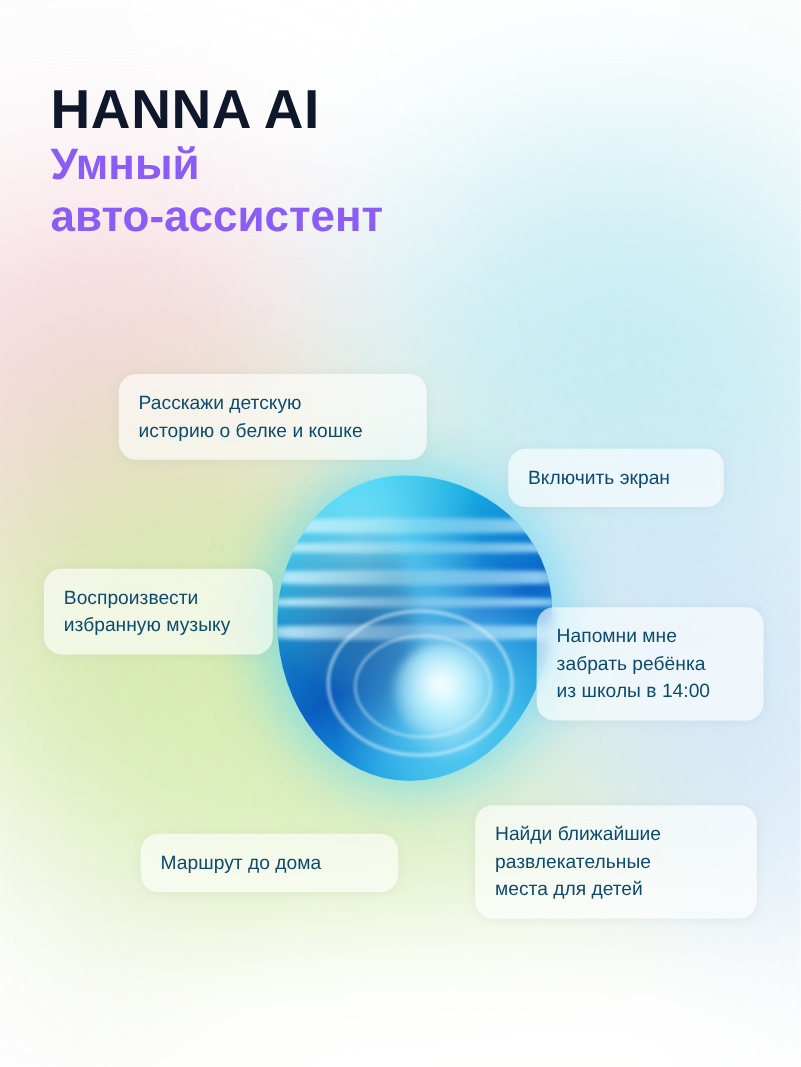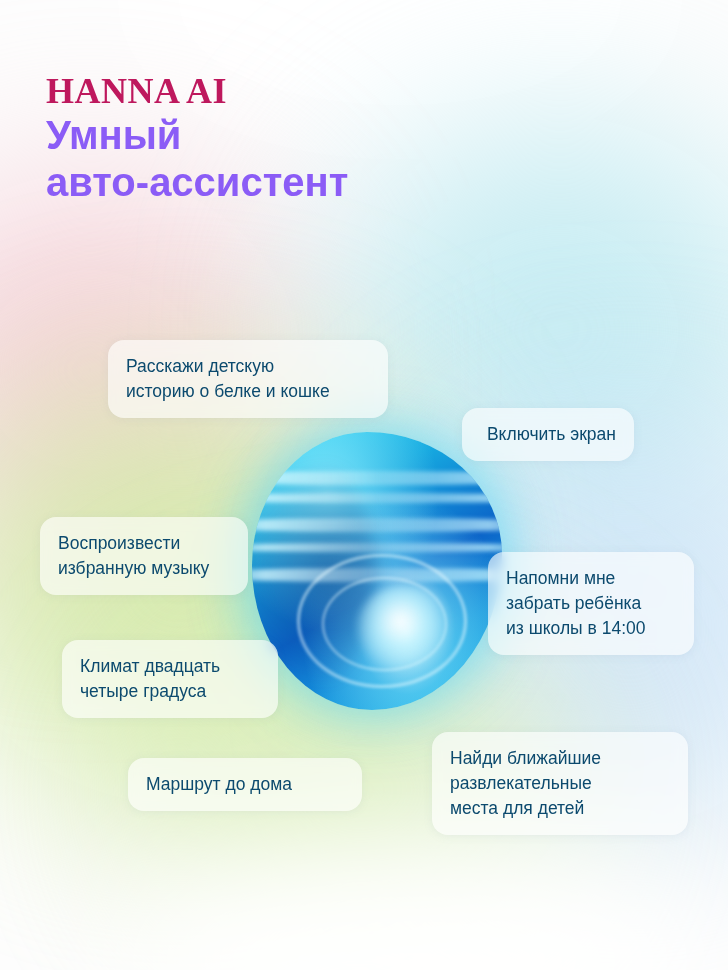--- a/index.html
+++ b/index.html
@@ -65,26 +65,25 @@
   }
 
   
   .heading {
     position: absolute;
     left: 46px;
     top: 72px;
     z-index: 6;
   }
   .heading .brand {
-    font-size: 36px;
+    font-size: 50px;
     font-weight: 700;
     letter-spacing: 0.5px;
-    color: #be185d;
+    color: #0f172a;
     line-height: 1.08;
-    font-family: Liberation Serif, serif;
   }
   .heading .sub {
     font-size: 40px;
     font-weight: 700;
     color: #8b5cf6;
     line-height: 1.12;
     margin-top: 2px;
   }
 
   
@@ -167,21 +166,21 @@
     color: #0c4a6e;
     font-size: 17.5px;
     line-height: 1.42;
     backdrop-filter: blur(6px);
     -webkit-backdrop-filter: blur(6px);
     box-shadow: 0 1px 10px rgba(120, 140, 170, 0.10);
     white-space: pre-line;
   }
 
   .b-story   { left: 108px; top: 340px; width: 280px; }
-  .b-screen  { left: 462px; top: 408px; width: 172px; text-align: right; }
+  .b-screen  { left: 462px; top: 408px; width: 196px; }
   .b-music   { left: 40px;  top: 517px; width: 208px; }
   .b-remind  { left: 488px; top: 552px; width: 206px; }
   .b-climate { left: 62px;  top: 640px; width: 216px; }
   .b-route   { left: 128px; top: 758px; width: 234px; }
   .b-places  { left: 432px; top: 732px; width: 256px; }
 </style>
 </head>
 <body>
 
 <div class="poster">
@@ -215,20 +214,18 @@
   </div>
 
   <div class="bubble b-story">Расскажи детскую
 историю о белке и кошке</div>
   <div class="bubble b-screen">Включить экран</div>
   <div class="bubble b-music">Воспроизвести
 избранную музыку</div>
   <div class="bubble b-remind">Напомни мне
 забрать ребёнка
 из школы в 14:00</div>
-  <div class="bubble b-climate">Климат двадцать
-четыре градуса</div>
   <div class="bubble b-route">Маршрут до дома</div>
   <div class="bubble b-places">Найди ближайшие
 развлекательные
 места для детей</div>
 
 </div>
 
 </body></html>

